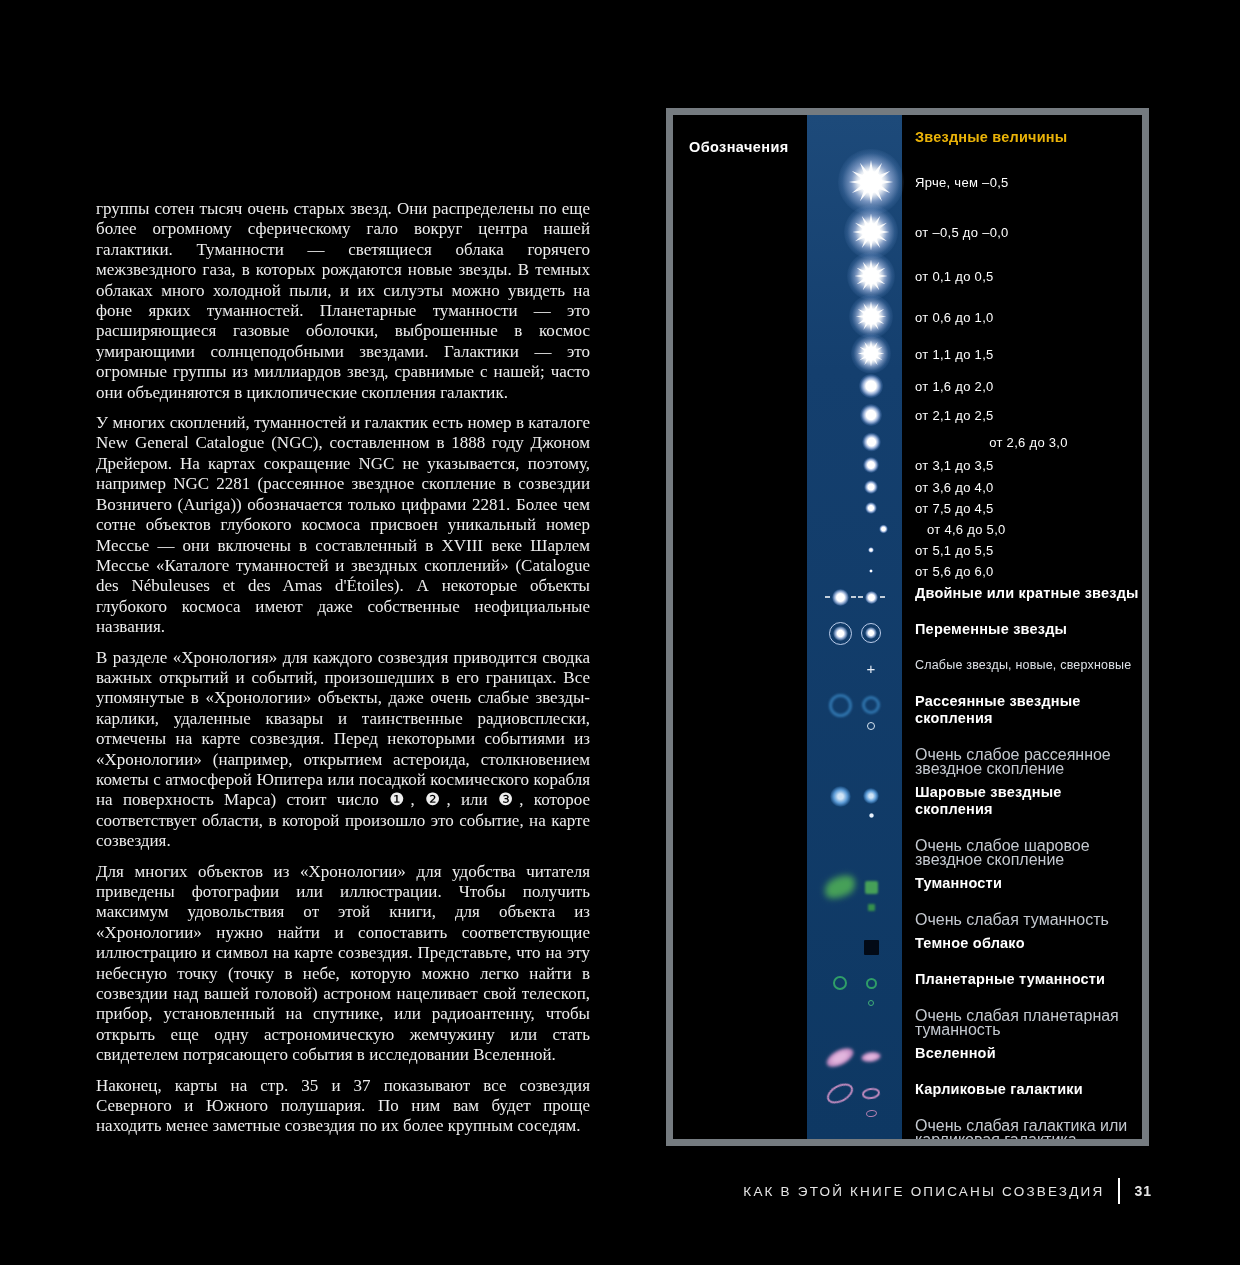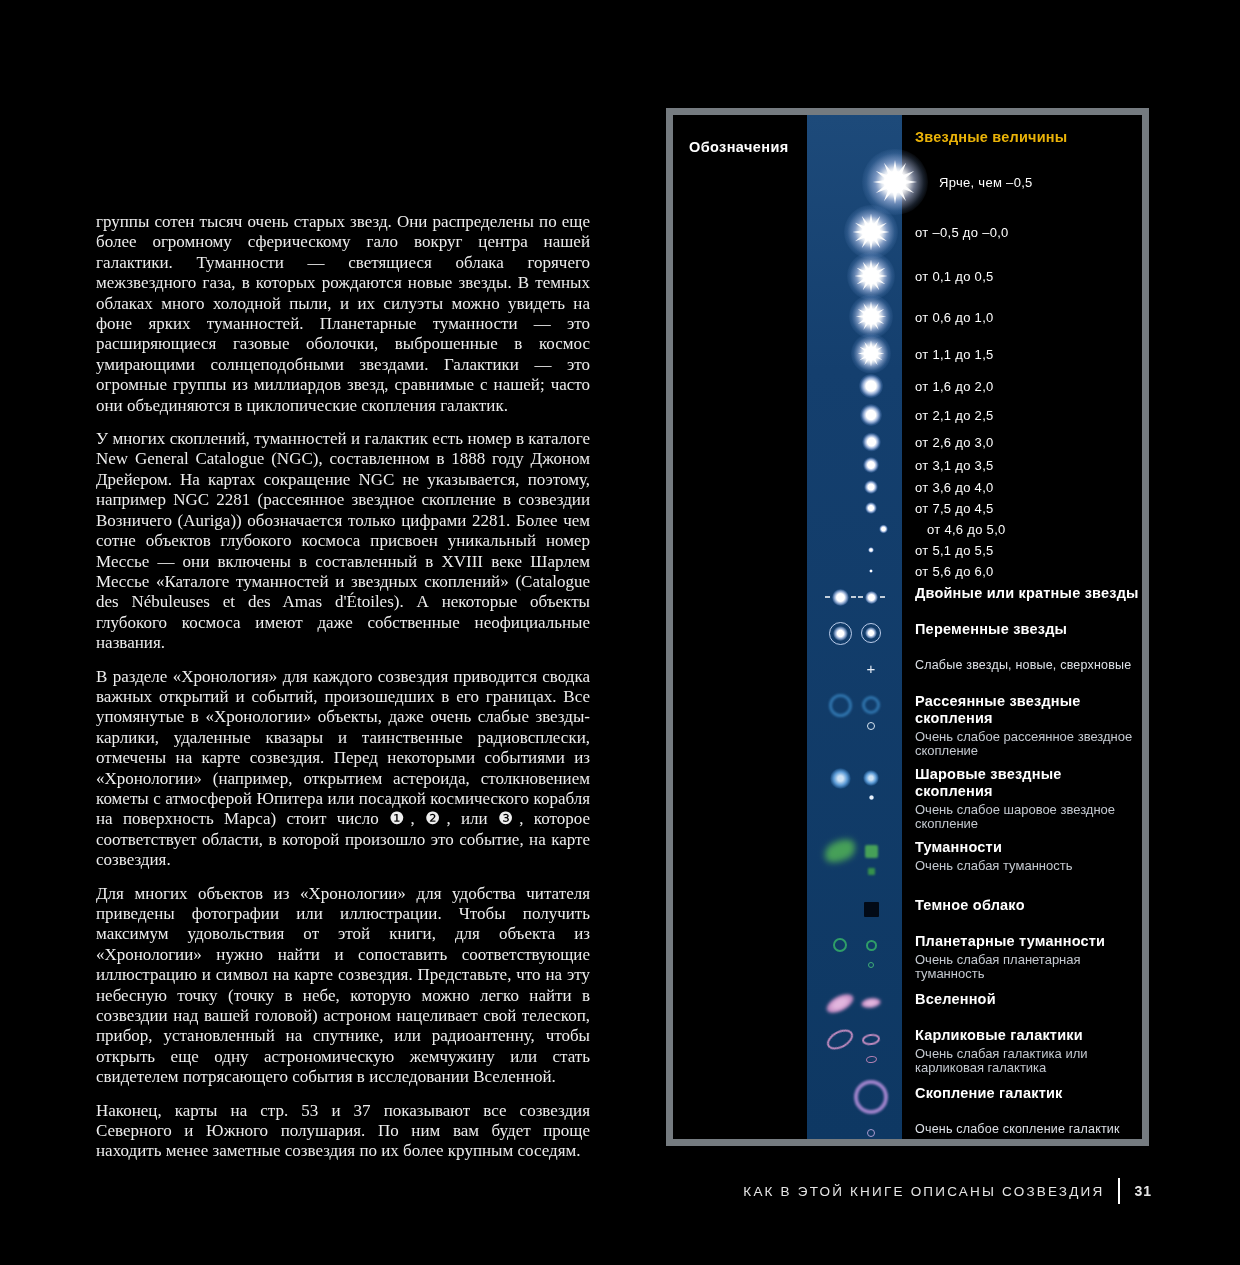--- a/index.html
+++ b/index.html
@@ -3,21 +3,21 @@
 <meta charset="utf-8">
 <style>
   html,body{margin:0;padding:0;background:#000;}
   .page{position:relative;width:1240px;height:1265px;background:#000;overflow:hidden;
         font-family:"Liberation Sans",sans-serif;}
 
   
   .body-text{position:absolute;left:96px;top:199px;width:494px;color:#eeeeee;
              font-family:"Liberation Serif",serif;font-size:17px;line-height:20.4px;
              text-align:justify;}
-  .body-text p{margin:13px 0 10px 0;}
+  .body-text p{margin:0 0 10px 0;}
 
   
   .legend-panel{position:absolute;left:666px;top:108px;width:483px;height:1038px;
                 box-sizing:border-box;border:7px solid var(--panel-border,#757B80);
                 background:#000;overflow:hidden;}
   .strip-bg{position:absolute;left:134px;top:0;bottom:0;width:95px;
             background:linear-gradient(180deg,#1d4a7a 0%,var(--strip,#143F6E) 25%,#0e3863 100%);}
   .panel-title{position:absolute;left:16px;top:24px;color:#fff;font-size:14.5px;
                font-weight:700;letter-spacing:.4px;}
   #legend-rows{position:relative;padding-top:14px;}
@@ -35,21 +35,21 @@
   .mags-title-row{margin-bottom:10px;}
   .mags-title{color:#eab308;font-size:14.5px;font-weight:700;letter-spacing:.2px;}
   .mag-row{align-items:center;}
   .mag-label{color:#fff;font-size:13px;letter-spacing:.3px;align-self:center;}
 
   .section-row{min-height:32px;margin-bottom:4px;}
   .section-row.has-sub{min-height:54px;}
   .sec-title{color:#fff;font-size:14.5px;font-weight:700;letter-spacing:.2px;
              line-height:17px;padding-top:4px;}
   .sec-title.small{font-weight:400;font-size:12.5px;color:#dde1e7;}
-  .sec-sub{color:#c4c9d0;font-size:13px;line-height:14px;margin-top:3px;max-width:238px;}
+  .sec-sub{color:#c4c9d0;font-size:16px;line-height:14px;margin-top:21px;max-width:238px;}
 
   
   .sym{display:inline-block;position:relative;flex:none;}
   .sym.dot{border-radius:50%;
     background:radial-gradient(circle,#ffffff 0 30%,rgba(205,220,255,.75) 46%,
                rgba(120,160,225,.28) 63%,rgba(120,160,225,0) 74%);}
   .sym.burst .glow{position:absolute;inset:-18%;border-radius:50%;
     background:radial-gradient(circle,rgba(255,255,255,.95) 0 22%,rgba(200,215,255,.55) 42%,
                rgba(130,170,230,.18) 62%,transparent 74%);}
   .sym.burst .spikes{position:absolute;inset:4%;background:#fff;opacity:.93;
@@ -109,34 +109,34 @@
 </head>
 <body>
 
 <div class="page">
 
   <div class="body-text">
     <p>группы сотен тысяч очень старых звезд. Они распределены по еще более огромному сферическому гало вокруг центра нашей галактики. Туманности — светящиеся облака горячего межзвездного газа, в которых рождаются новые звезды. В темных облаках много холодной пыли, и их силуэты можно увидеть на фоне ярких туманностей. Планетарные туманности — это расширяющиеся газовые оболочки, выброшенные в космос умирающими солнцеподобными звездами. Галактики — это огромные группы из миллиардов звезд, сравнимые с нашей; часто они объединяются в циклопические скопления галактик.</p>
     <p>У многих скоплений, туманностей и галактик есть номер в каталоге New General Catalogue (NGC), составленном в 1888 году Джоном Дрейером. На картах сокращение NGC не указывается, поэтому, например NGC 2281 (рассеянное звездное скопление в созвездии Возничего (Auriga)) обозначается только цифрами 2281. Более чем сотне объектов глубокого космоса присвоен уникальный номер Мессье — они включены в составленный в XVIII веке Шарлем Мессье «Каталоге туманностей и звездных скоплений» (Catalogue des Nébuleuses et des Amas d'Étoiles). А некоторые объекты глубокого космоса имеют даже собственные неофициальные названия.</p>
     <p>В разделе «Хронология» для каждого созвездия приводится сводка важных открытий и событий, произошедших в его границах. Все упомянутые в «Хронологии» объекты, даже очень слабые звезды-карлики, удаленные квазары и таинственные радиовсплески, отмечены на карте созвездия. Перед некоторыми событиями из «Хронологии» (например, открытием астероида, столкновением кометы с атмосферой Юпитера или посадкой космического корабля на поверхность Марса) стоит число ❶, ❷, или ❸, которое соответствует области, в которой произошло это событие, на карте созвездия.</p>
     <p>Для многих объектов из «Хронологии» для удобства читателя приведены фотографии или иллюстрации. Чтобы получить максимум удовольствия от этой книги, для объекта из «Хронологии» нужно найти и сопоставить соответствующие иллюстрацию и символ на карте созвездия. Представьте, что на эту небесную точку (точку в небе, которую можно легко найти в созвездии над вашей головой) астроном нацеливает свой телескоп, прибор, установленный на спутнике, или радиоантенну, чтобы открыть еще одну астрономическую жемчужину или стать свидетелем потрясающего события в исследовании Вселенной.</p>
-    <p>Наконец, карты на стр. 53 и 37 показывают все созвездия Северного и Южного полушария. По ним вам будет проще находить менее заметные созвездия по их более крупным соседям.</p>
+    <p>Наконец, карты на стр. 35 и 37 показывают все созвездия Северного и Южного полушария. По ним вам будет проще находить менее заметные созвездия по их более крупным соседям.</p>
   </div>
 
   <div class="legend-panel">
     <div class="strip-bg"></div>
     <div class="panel-title">Обозначения</div>
     <div id="legend-rows">
         <div class="lrow mags-title-row">
           <div class="strip-cell"></div>
           <div class="label-cell">
             <div class="mags-title">Звездные величины</div>
           </div>
         </div>
-        <div class="lrow mag-row" style="height: 54px; padding-left: 24px;">
+        <div class="lrow mag-row" style="height: 54px;">
           <div class="strip-cell">
             <div class="slot slot2">
               <span class="sym burst" style="height: 48px; width: 48px;">
                 <i class="glow"></i>
                 <i class="spikes"></i>
                 <i class="core"></i>
               </span>
             </div>
           </div>
           <div class="label-cell"><span class="mag-label">Ярче, чем –0,5</span></div>
@@ -198,21 +198,21 @@
           <div class="label-cell"><span class="mag-label">от 1,6 до 2,0</span></div>
         </div>
         <div class="lrow mag-row" style="height: 28px;">
           <div class="strip-cell">
             <div class="slot slot2">
               <span class="sym dot" style="height: 22px; width: 22px;"></span>
             </div>
           </div>
           <div class="label-cell"><span class="mag-label">от 2,1 до 2,5</span></div>
         </div>
-        <div class="lrow mag-row" style="height: 25px;">
+        <div class="lrow mag-row" style="height: 25px; text-align: center;">
           <div class="strip-cell">
             <div class="slot slot2">
               <span class="sym dot" style="height: 19px; width: 19px;"></span>
             </div>
           </div>
           <div class="label-cell"><span class="mag-label">от 2,6 до 3,0</span></div>
         </div>
         <div class="lrow mag-row" style="height: 22px;">
           <div class="strip-cell">
             <div class="slot slot2">

